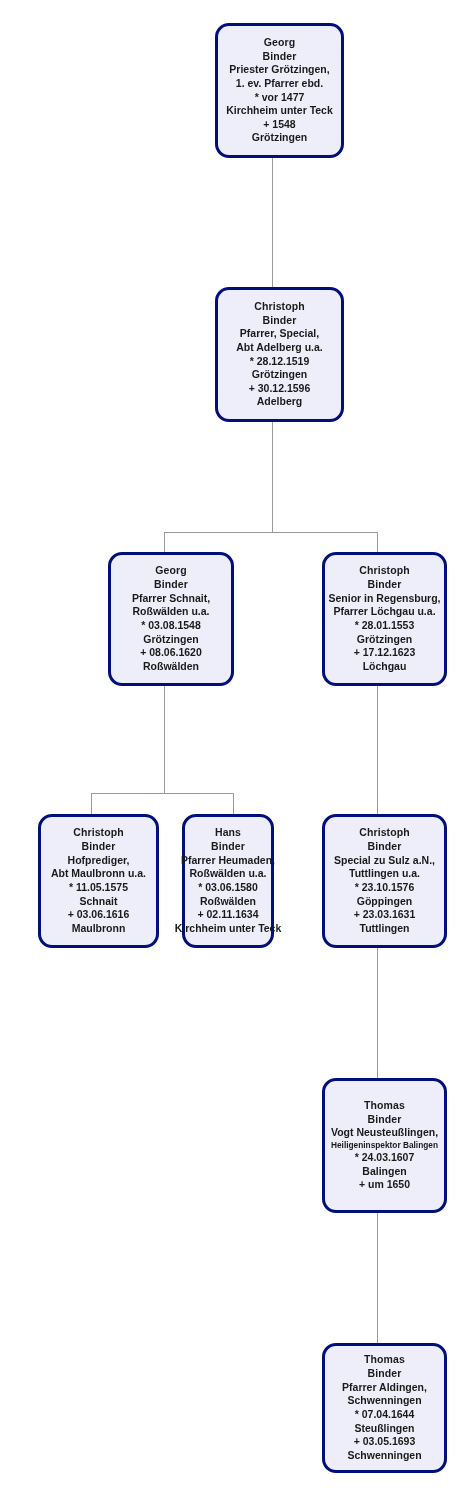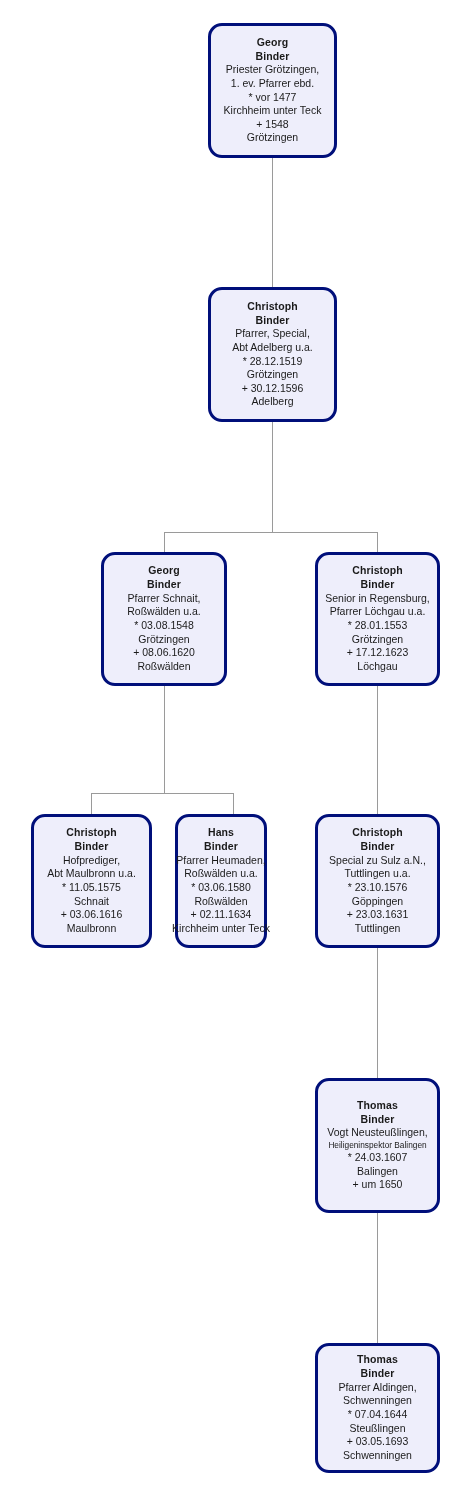--- a/index.html
+++ b/index.html
@@ -44,29 +44,31 @@
     border-radius: 14px;
     background: #eeeefb;
     text-align: center;
     color: #1a1a1a;
     display: flex;
     flex-direction: column;
     align-items: center;
     justify-content: center;
     padding: 4px 3px;
     line-height: 1.30;
+    margin-left: 7px;
   }
   .node .nm {
     font-weight: bold;
     font-size: 10.5px;
     letter-spacing: 0.1px;
   }
   .node .ln {
     font-size: 10.5px;
     white-space: nowrap;
+    font-weight: bold;
   }
   .node .ln.small {
     font-size: 8.3px;
   }
 </style>
 </head>
 <body>
 
 <div id="tree-canvas">
 

